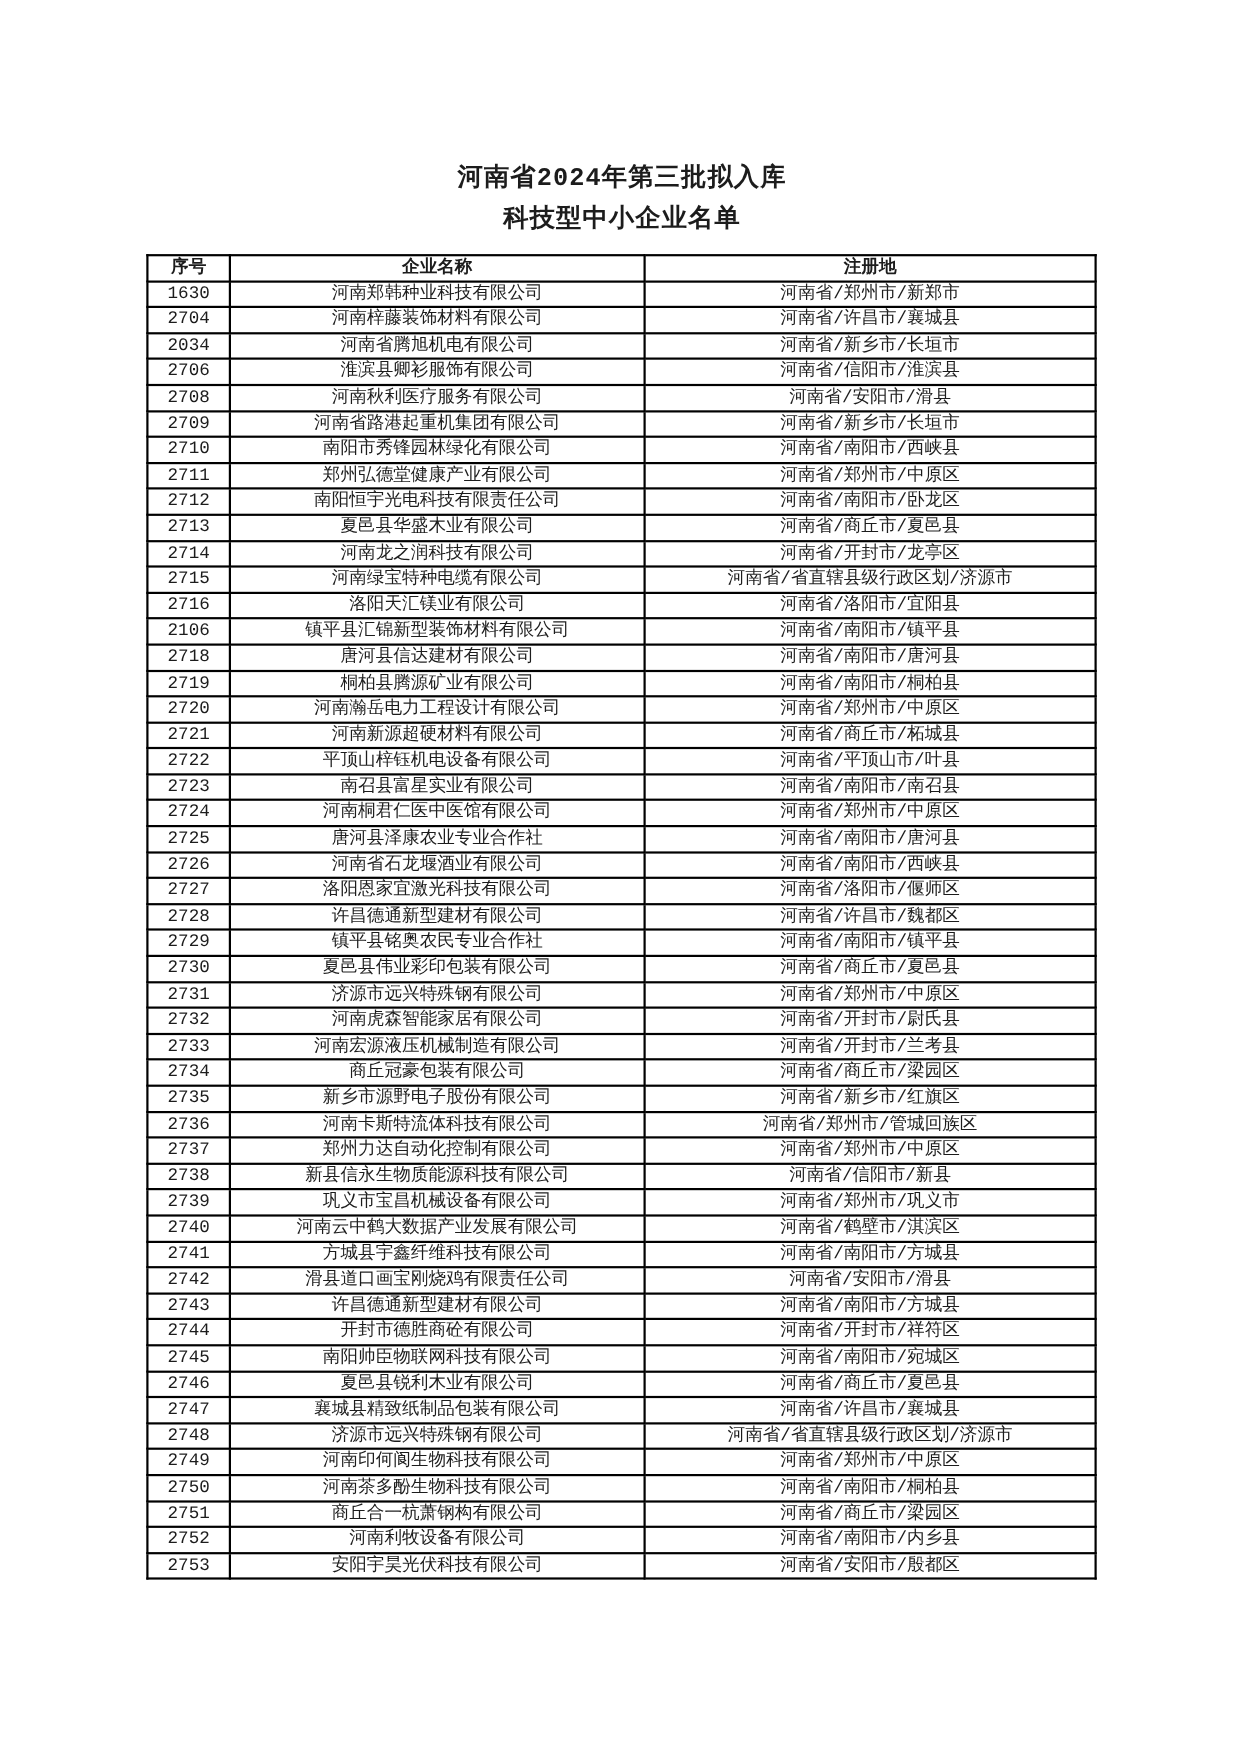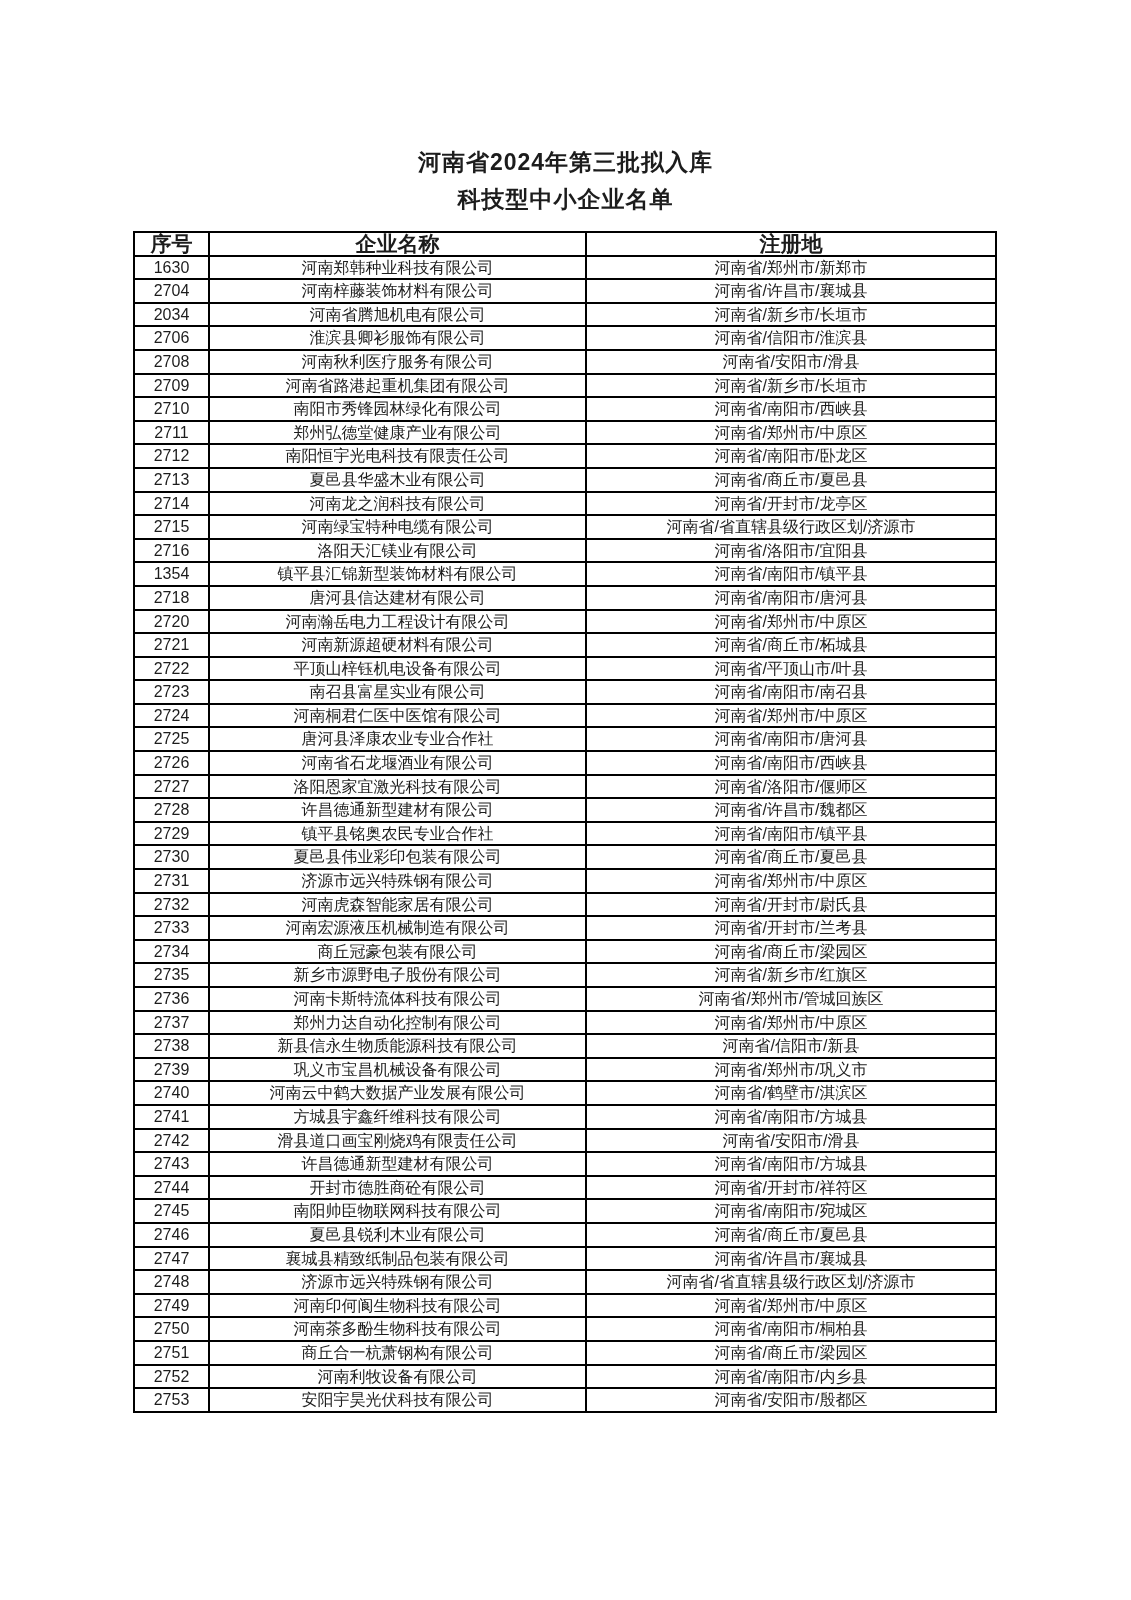--- a/index.html
+++ b/index.html
@@ -5,21 +5,21 @@
   html, body {
     margin: 0;
     padding: 0;
     background: #ffffff;
   }
   .page {
     position: relative;
     width: 1131px;
     height: 1600px;
     background: #ffffff;
-    font-family: Liberation Sans, sans-serif;
+    font-family: Liberation Mono, monospace;
     color: #1c1c1c;
     overflow: hidden;
   }
   .title-block {
     padding-top: 144px;
     text-align: center;
   }
   .title-line {
     font-size: 23px;
     line-height: 37px;
@@ -39,21 +39,21 @@
     vertical-align: middle;
     height: 21.6px;
     padding: 0;
     font-size: 16px;
     line-height: 21.6px;
     overflow: hidden;
     white-space: nowrap;
   }
   table.company-table th {
     font-weight: bold;
-    font-size: 21px;
+    font-size: 16px;
   }
   col.col-serial { width: 75px; }
   col.col-name   { width: 377px; }
   col.col-reg    { width: 410px; }
 </style>
 </head>
 <body>
 
 <div class="page">
   <div class="title-block">
@@ -134,28 +134,33 @@
           <td>2715</td>
           <td>河南绿宝特种电缆有限公司</td>
           <td>河南省/省直辖县级行政区划/济源市</td>
         </tr>
         <tr>
           <td>2716</td>
           <td>洛阳天汇镁业有限公司</td>
           <td>河南省/洛阳市/宜阳县</td>
         </tr>
         <tr>
-          <td>1354</td>
+          <td>2106</td>
           <td>镇平县汇锦新型装饰材料有限公司</td>
           <td>河南省/南阳市/镇平县</td>
         </tr>
         <tr>
           <td>2718</td>
           <td>唐河县信达建材有限公司</td>
           <td>河南省/南阳市/唐河县</td>
+        </tr>
+        <tr>
+          <td>2719</td>
+          <td>桐柏县腾源矿业有限公司</td>
+          <td>河南省/南阳市/桐柏县</td>
         </tr>
         <tr>
           <td>2720</td>
           <td>河南瀚岳电力工程设计有限公司</td>
           <td>河南省/郑州市/中原区</td>
         </tr>
         <tr>
           <td>2721</td>
           <td>河南新源超硬材料有限公司</td>
           <td>河南省/商丘市/柘城县</td>

